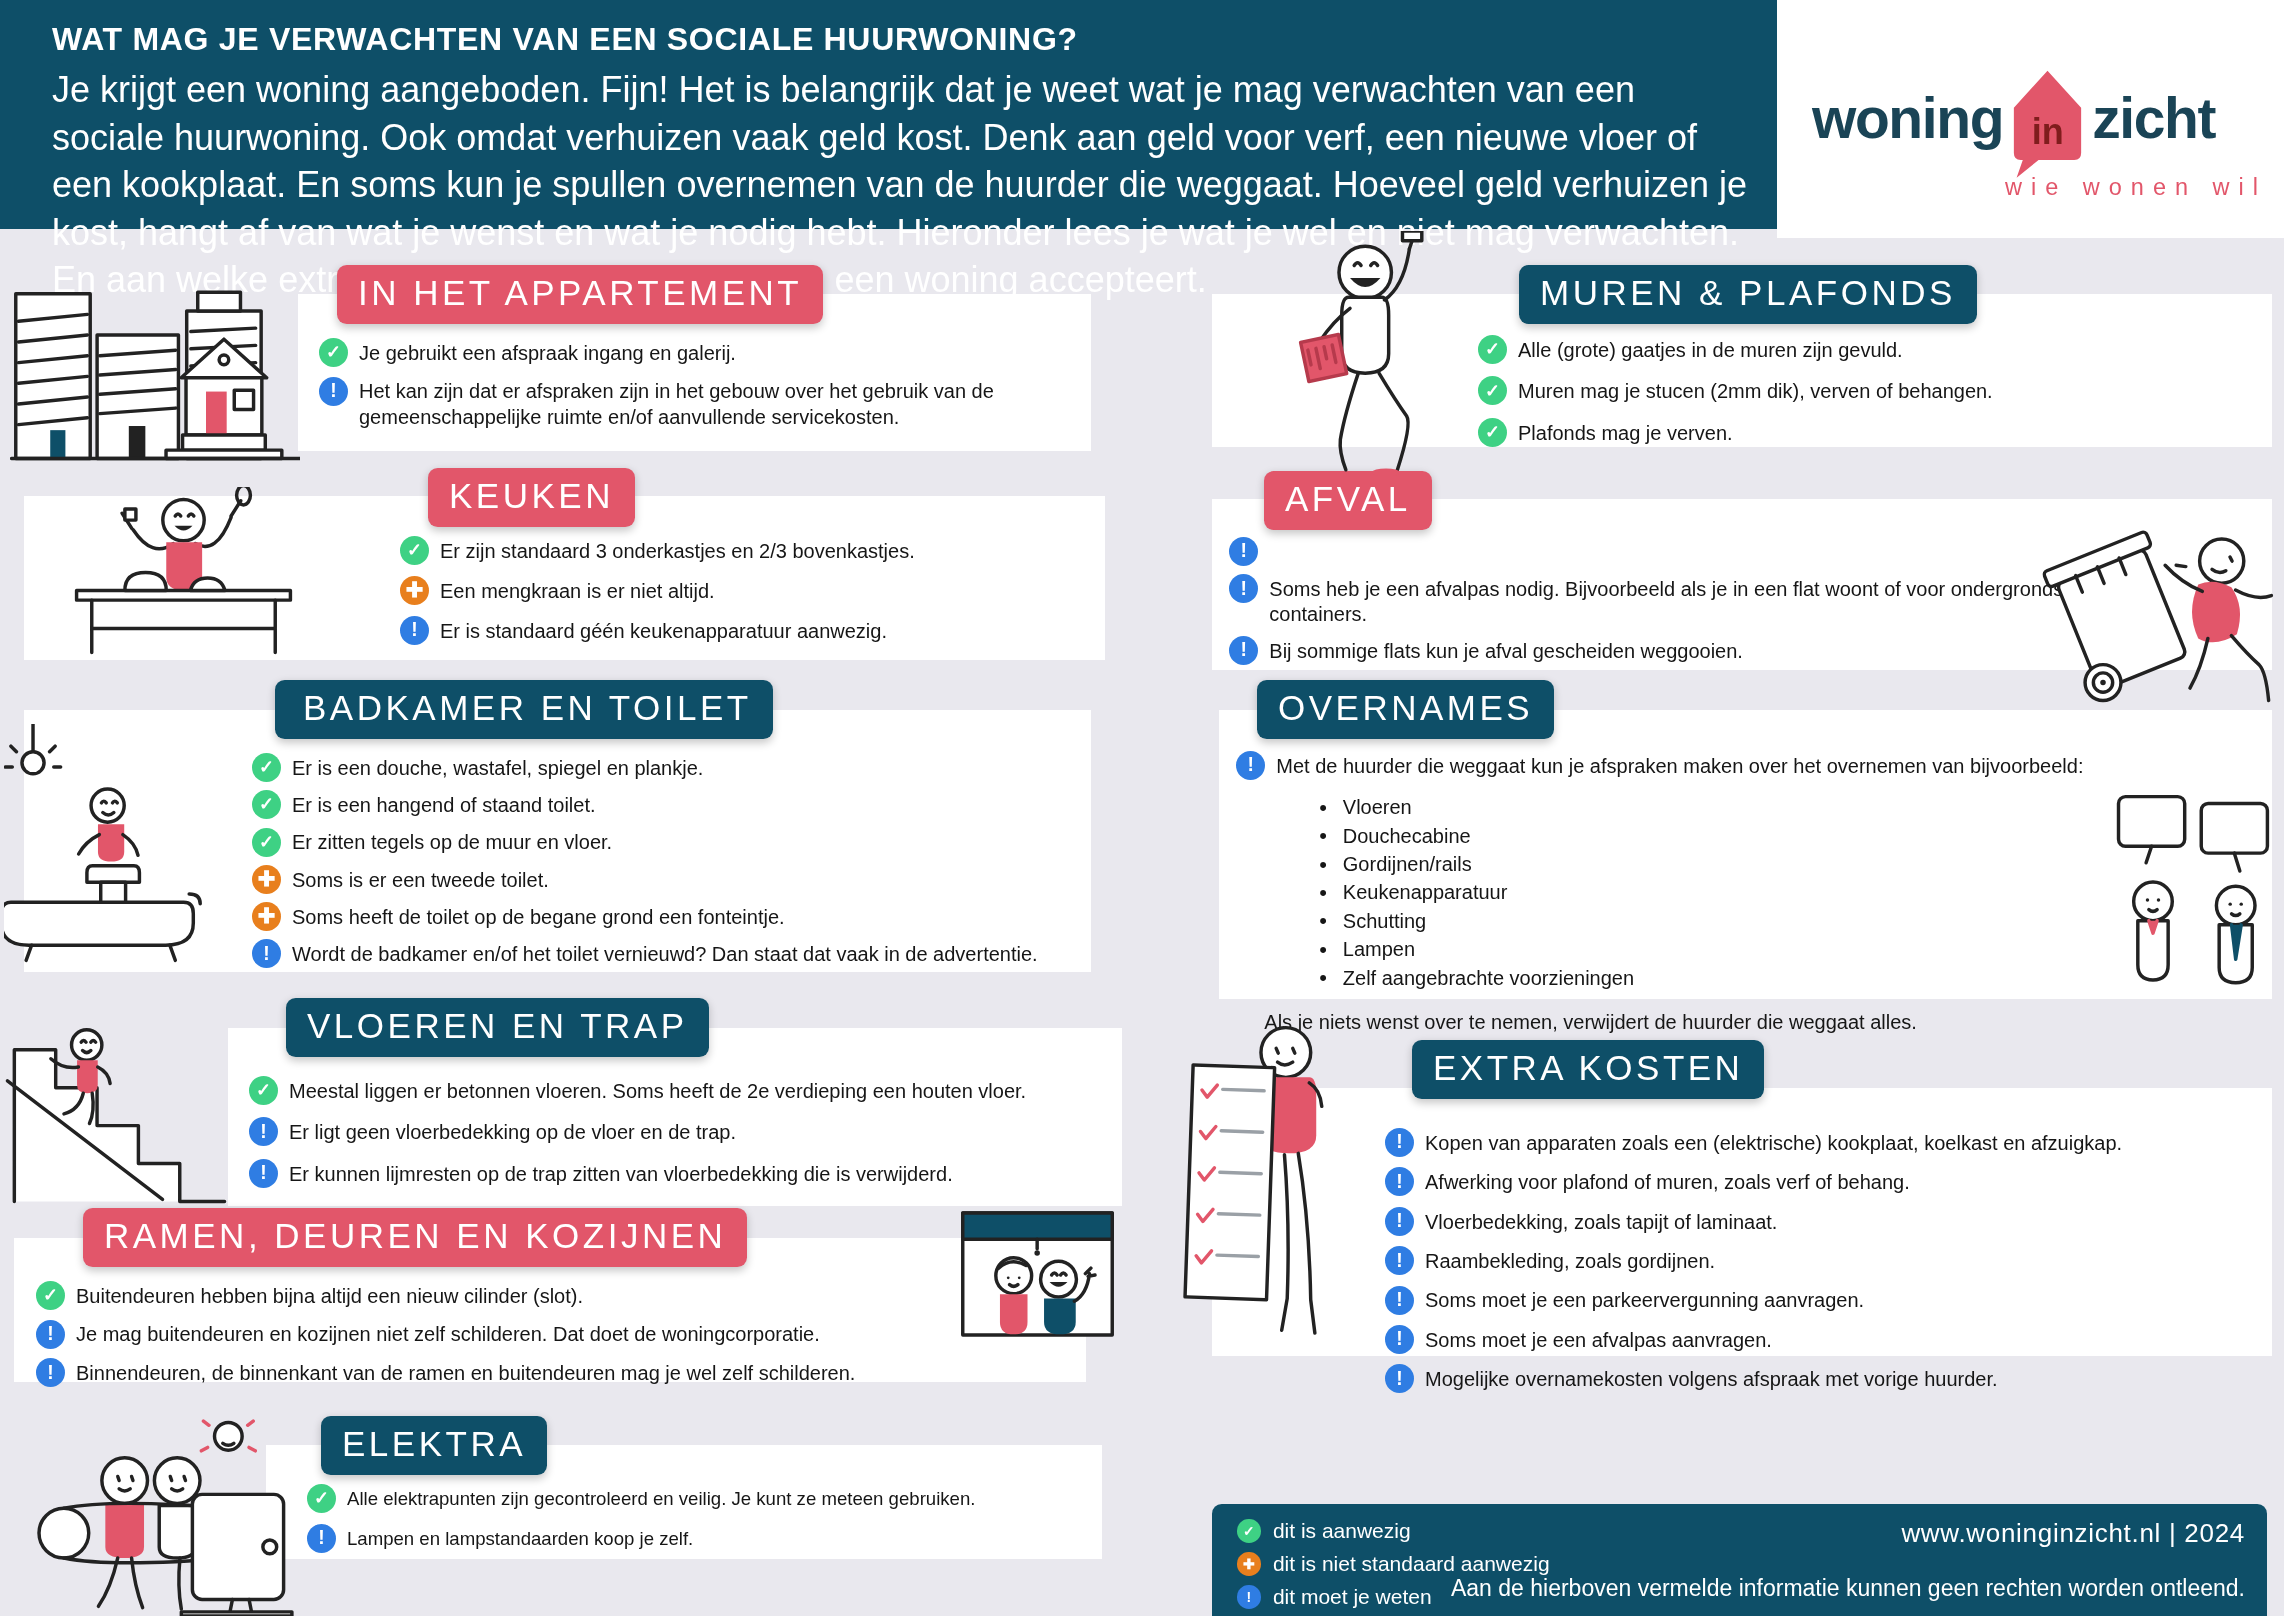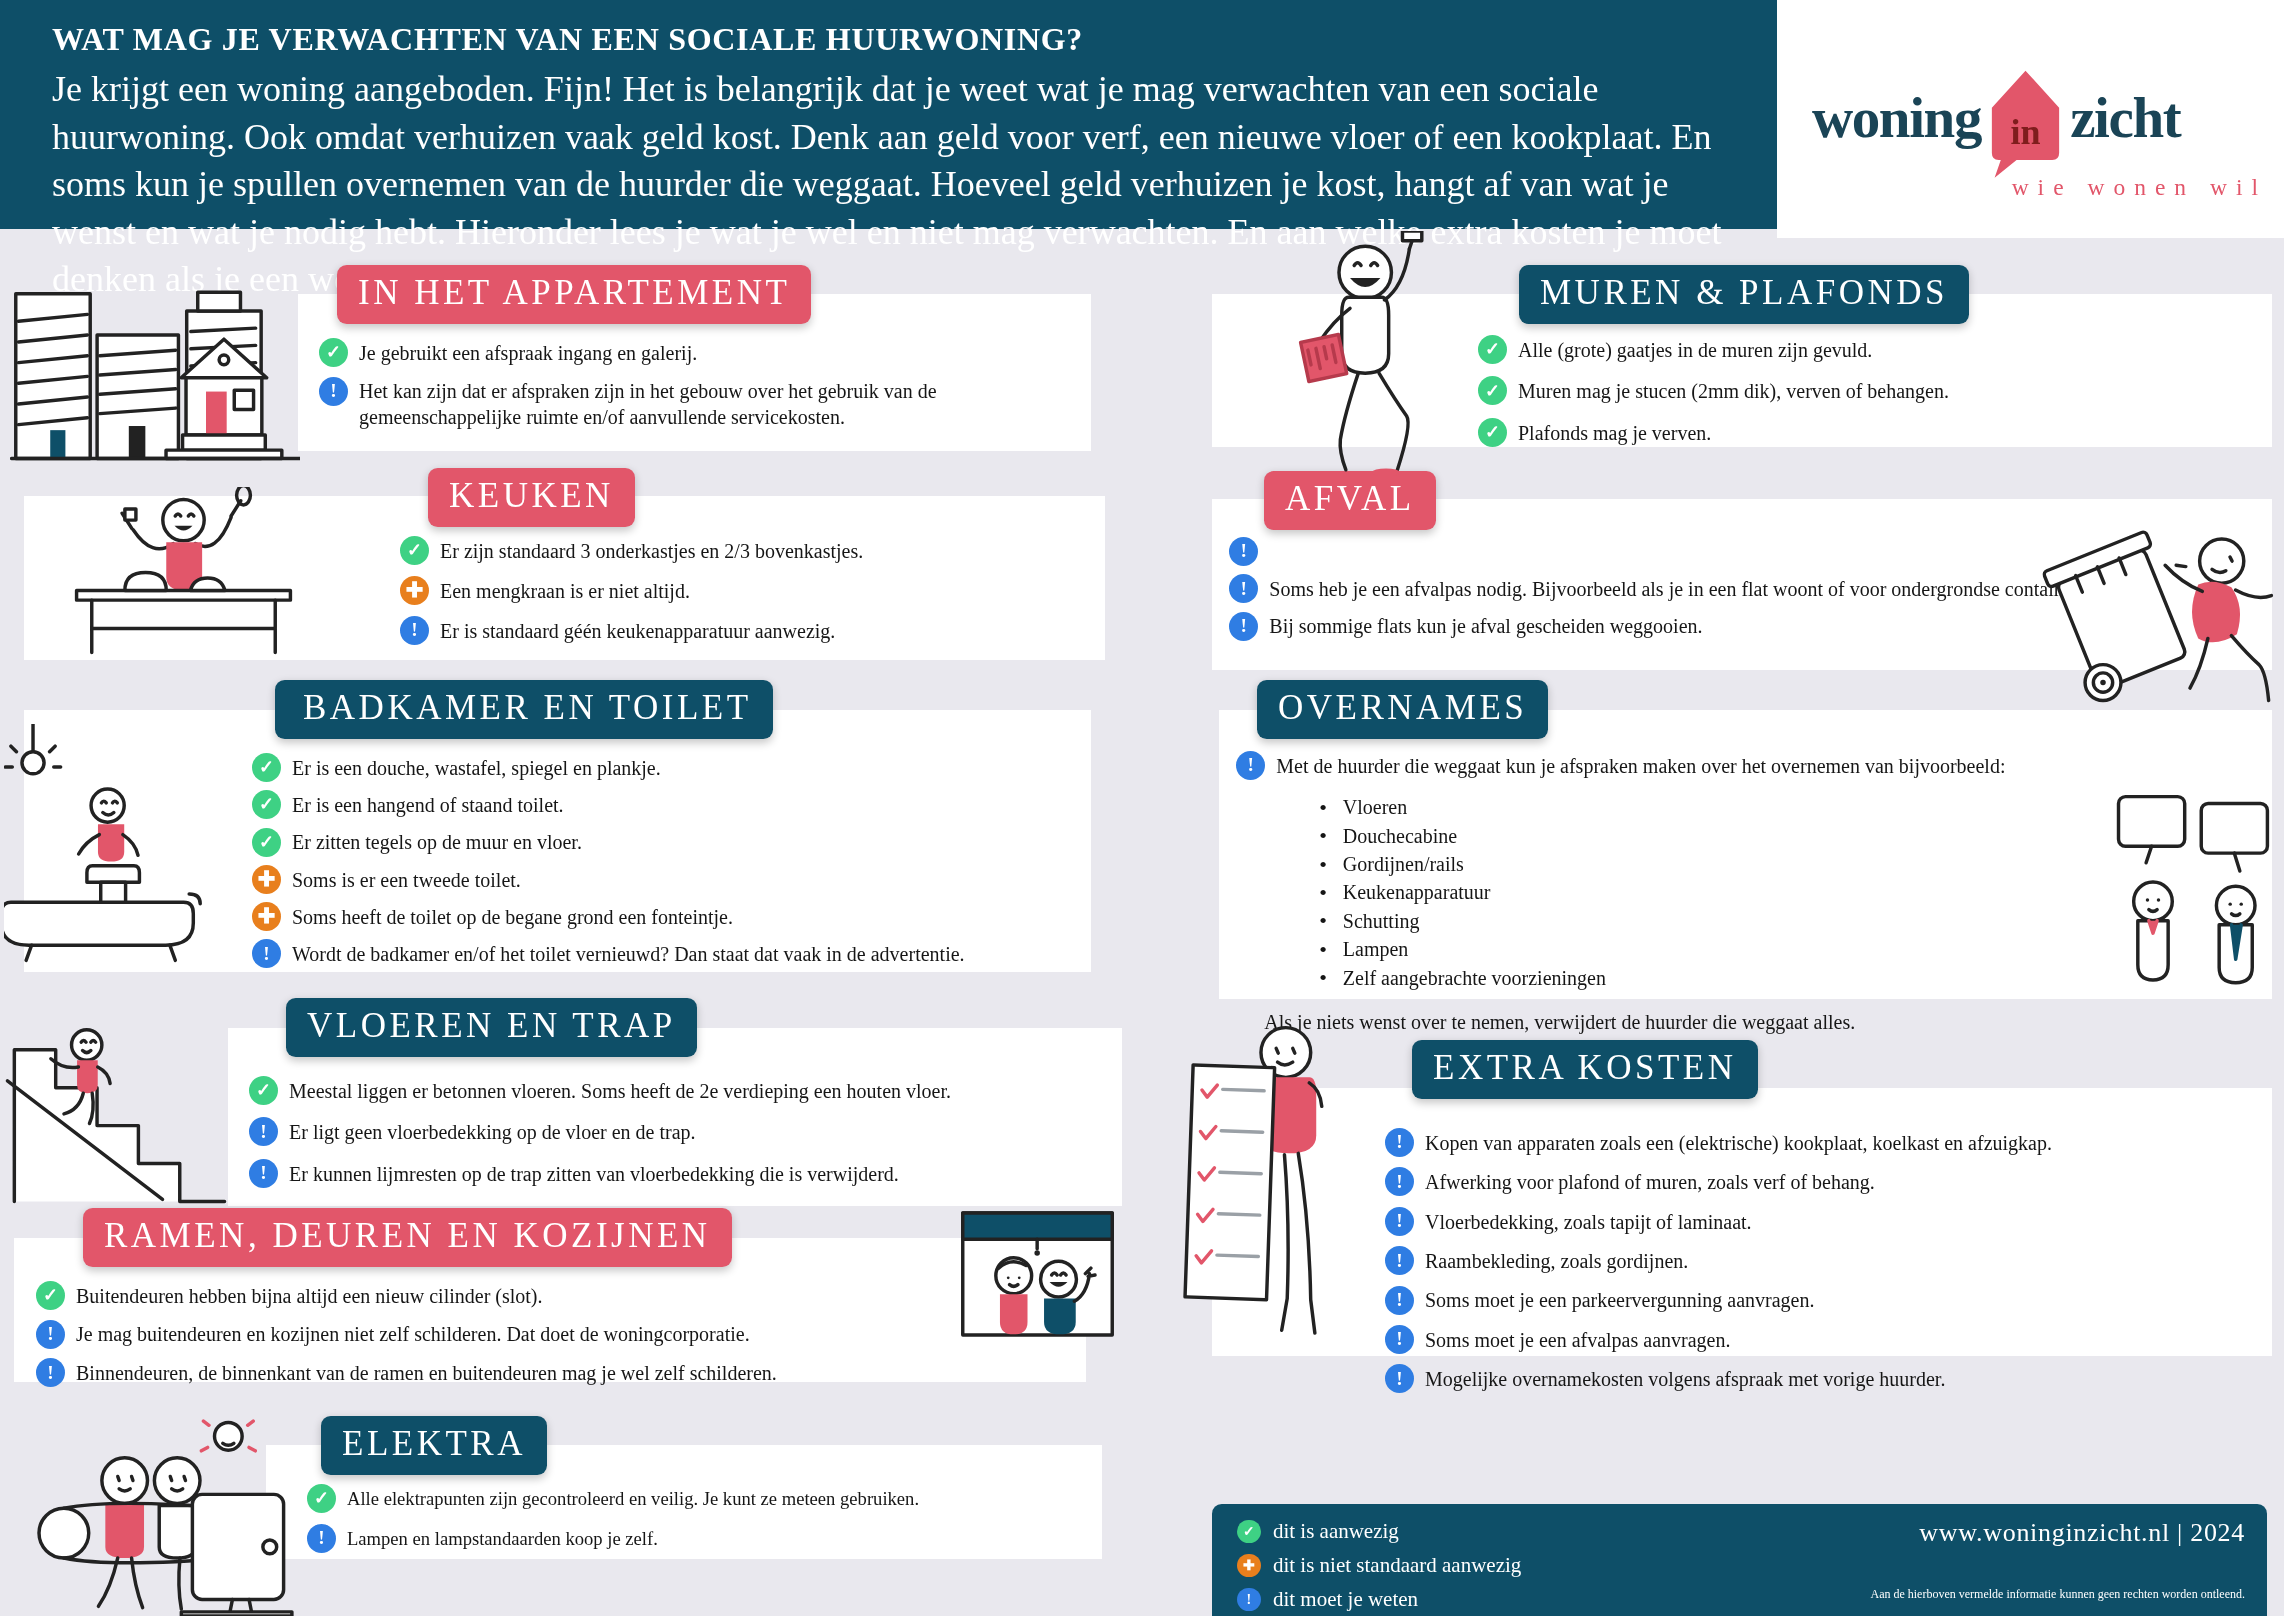--- a/index.html
+++ b/index.html
@@ -1,17 +1,17 @@
 <!DOCTYPE html>
 <html style="--teal: #0E4F68; --red: #E2566A; --green: #3ED184; --orange: #E87F1D; --blue: #2F7DE3; --bg: #E9E8EE;font-size:11px"><head>
 <meta charset="utf-8">
 <style>
   html,body{margin:0;padding:0;background:#cfcfd6;}
   #page{position:relative;width:2284px;height:1616px;background:var(--bg,#E9E8EE);overflow:hidden;
-        font-family:Liberation Serif, serif;color:#161616;}
+        font-family:Liberation Sans, sans-serif;color:#161616;}
 
   
   .header-band{position:absolute;left:0;top:0;width:1777px;height:229px;background:var(--teal,#0E4F68);}
   .header-title{position:absolute;left:52px;top:21px;font-size:32px;font-weight:700;color:#fff;letter-spacing:0.7px;}
   .header-intro{position:absolute;left:52px;top:66px;width:1699px;font-size:36px;line-height:1.32;color:#fff;}
 
   .logo-panel{position:absolute;left:1777px;top:0;width:507px;height:238px;background:#fff;}
   .logo-row{position:absolute;left:35px;top:61px;display:flex;align-items:center;}
   .logo-word{font-size:57px;font-weight:700;color:#1A4456;letter-spacing:-1.4px;}
   .logo-house{width:81px;height:113px;margin:0 4.1px;position:relative;top:4.1px;}
@@ -61,21 +61,21 @@
   .b7{left:307px;top:-29px;}  .b8{left:52px;top:-28px;}  .b9{left:38px;top:-30px;}
   .b10{left:200px;top:-48px;}
 
   
   .footer{position:absolute;left:1212px;top:1504px;width:1055px;height:112px;
           background:var(--teal,#0E4F68);border-radius:9.7px 9.7px 0 0;color:#fff;}
   .legend{position:absolute;left:25px;top:15px;display:flex;flex-direction:column;gap:9px;}
   .legend .row{display:flex;align-items:center;gap:12.4px;font-size:21px;}
   .legend .ic{width:23.5px;height:23.5px;flex:0 0 23.5px;font-size:14px;}
   .site{position:absolute;right:22px;top:14px;font-size:26px;letter-spacing:0.7px;}
-  .disclaimer{position:absolute;right:22px;bottom:14px;font-size:12px;}
+  .disclaimer{position:absolute;right:22px;bottom:14px;font-size:23px;}
 
   .illu{position:absolute;}
 </style>
 </head>
 <body>
 
 <div id="page">
 
   <div class="header-band">
     <div class="header-title">WAT MAG JE VERWACHTEN VAN EEN SOCIALE HUURWONING?</div>

